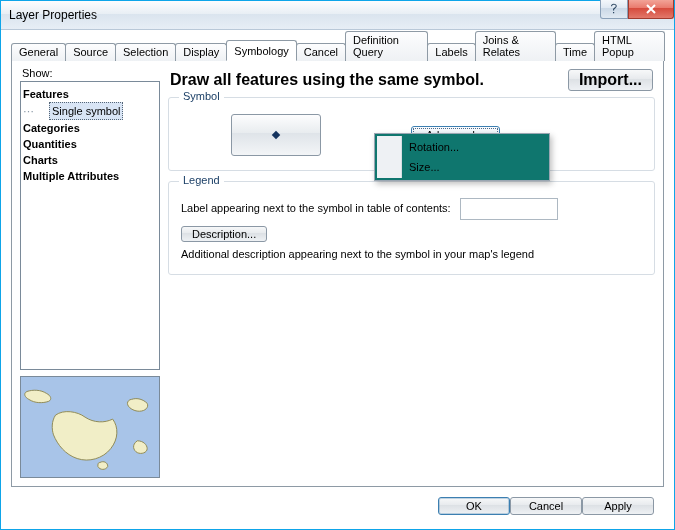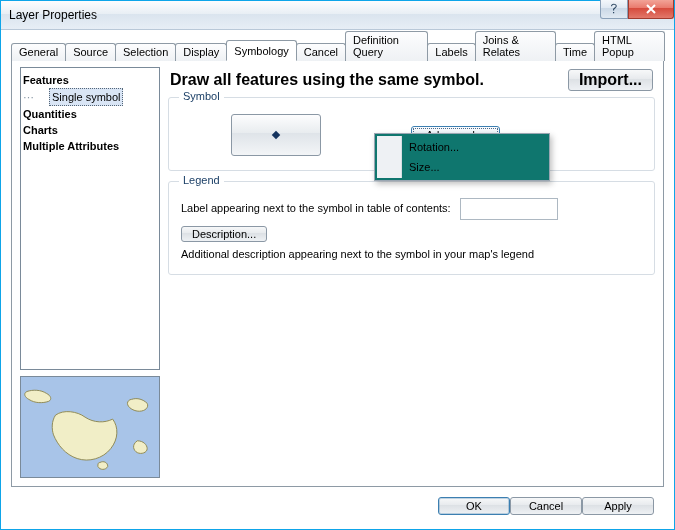--- a/index.html
+++ b/index.html
@@ -279,23 +279,25 @@
       <div class="tab">Cancel</div>
       <div class="tab">Definition Query</div>
       <div class="tab">Labels</div>
       <div class="tab">Joins &amp; Relates</div>
       <div class="tab">Time</div>
       <div class="tab">HTML Popup</div>
     </div>
 
     <div class="tabbody">
       <div class="leftcol">
+        <div class="showlabel">Show:</div>
         <div class="treebox">
           <div class="bold">Features</div>
           <div><span class="dots">⋯</span><span class="sel">Single symbol</span></div>
+          <div class="bold">Categories</div>
           <div class="bold">Quantities</div>
           <div class="bold">Charts</div>
           <div class="bold">Multiple Attributes</div>
         </div>
         <div class="preview">
           <svg viewBox="0 0 140 100" width="140" height="100">
             <rect width="140" height="100" fill="#a8c4e8"></rect>
             <path d="M35 38c8-6 22-4 30 2 9 6 20 6 28 2 6 8 6 20-2 30-8 10-22 14-34 10-12-4-20-14-24-24-2-6-2-14 2-20z" fill="#f1eec7" stroke="#8f8a56"></path>
             <path d="M6 14c6-2 14-2 20 2 4 2 6 6 2 8-6 2-14 2-20-2-4-2-6-6-2-8z" fill="#f1eec7" stroke="#8f8a56"></path>
             <path d="M112 22c6-2 12 0 16 4 2 4-2 8-8 8-6 0-12-4-12-8 0-2 2-4 4-4z" fill="#f1eec7" stroke="#8f8a56"></path>

